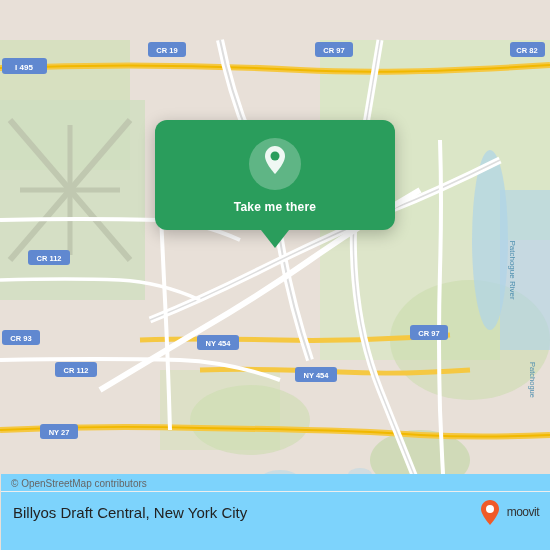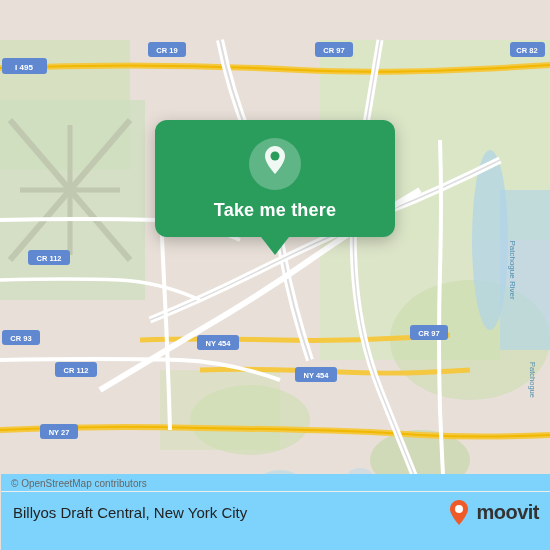--- a/index.html
+++ b/index.html
@@ -59,21 +59,21 @@
       border-radius: 50%;
       background: rgba(255,255,255,0.25);
       display: flex;
       align-items: center;
       justify-content: center;
       margin-bottom: 10px;
     }
 
     #take-me-there-label {
       color: #fff;
-      font-size: 18px;
+      font-size: 12px;
       font-weight: 600;
       letter-spacing: 0.2px;
       white-space: nowrap;
     }
 
     
     #bottom-bar {
       position: absolute;
       bottom: 0;
       left: 1px;
@@ -108,22 +108,22 @@
       align-items: center;
       gap: 3px;
     }
 
     #moovit-icon {
       width: 28px;
       height: 28px;
     }
 
     #moovit-text {
-      font-size: 20px;
-      font-weight: 700;
+      font-size: 12px;
+      font-weight: 400;
       color: #333;
       letter-spacing: -0.5px;
     }
   </style>
 </head>
 <body>
 
 <div id="map-container">
 
   <svg id="map-svg" viewBox="0 0 550 470" xmlns="http://www.w3.org/2000/svg">

